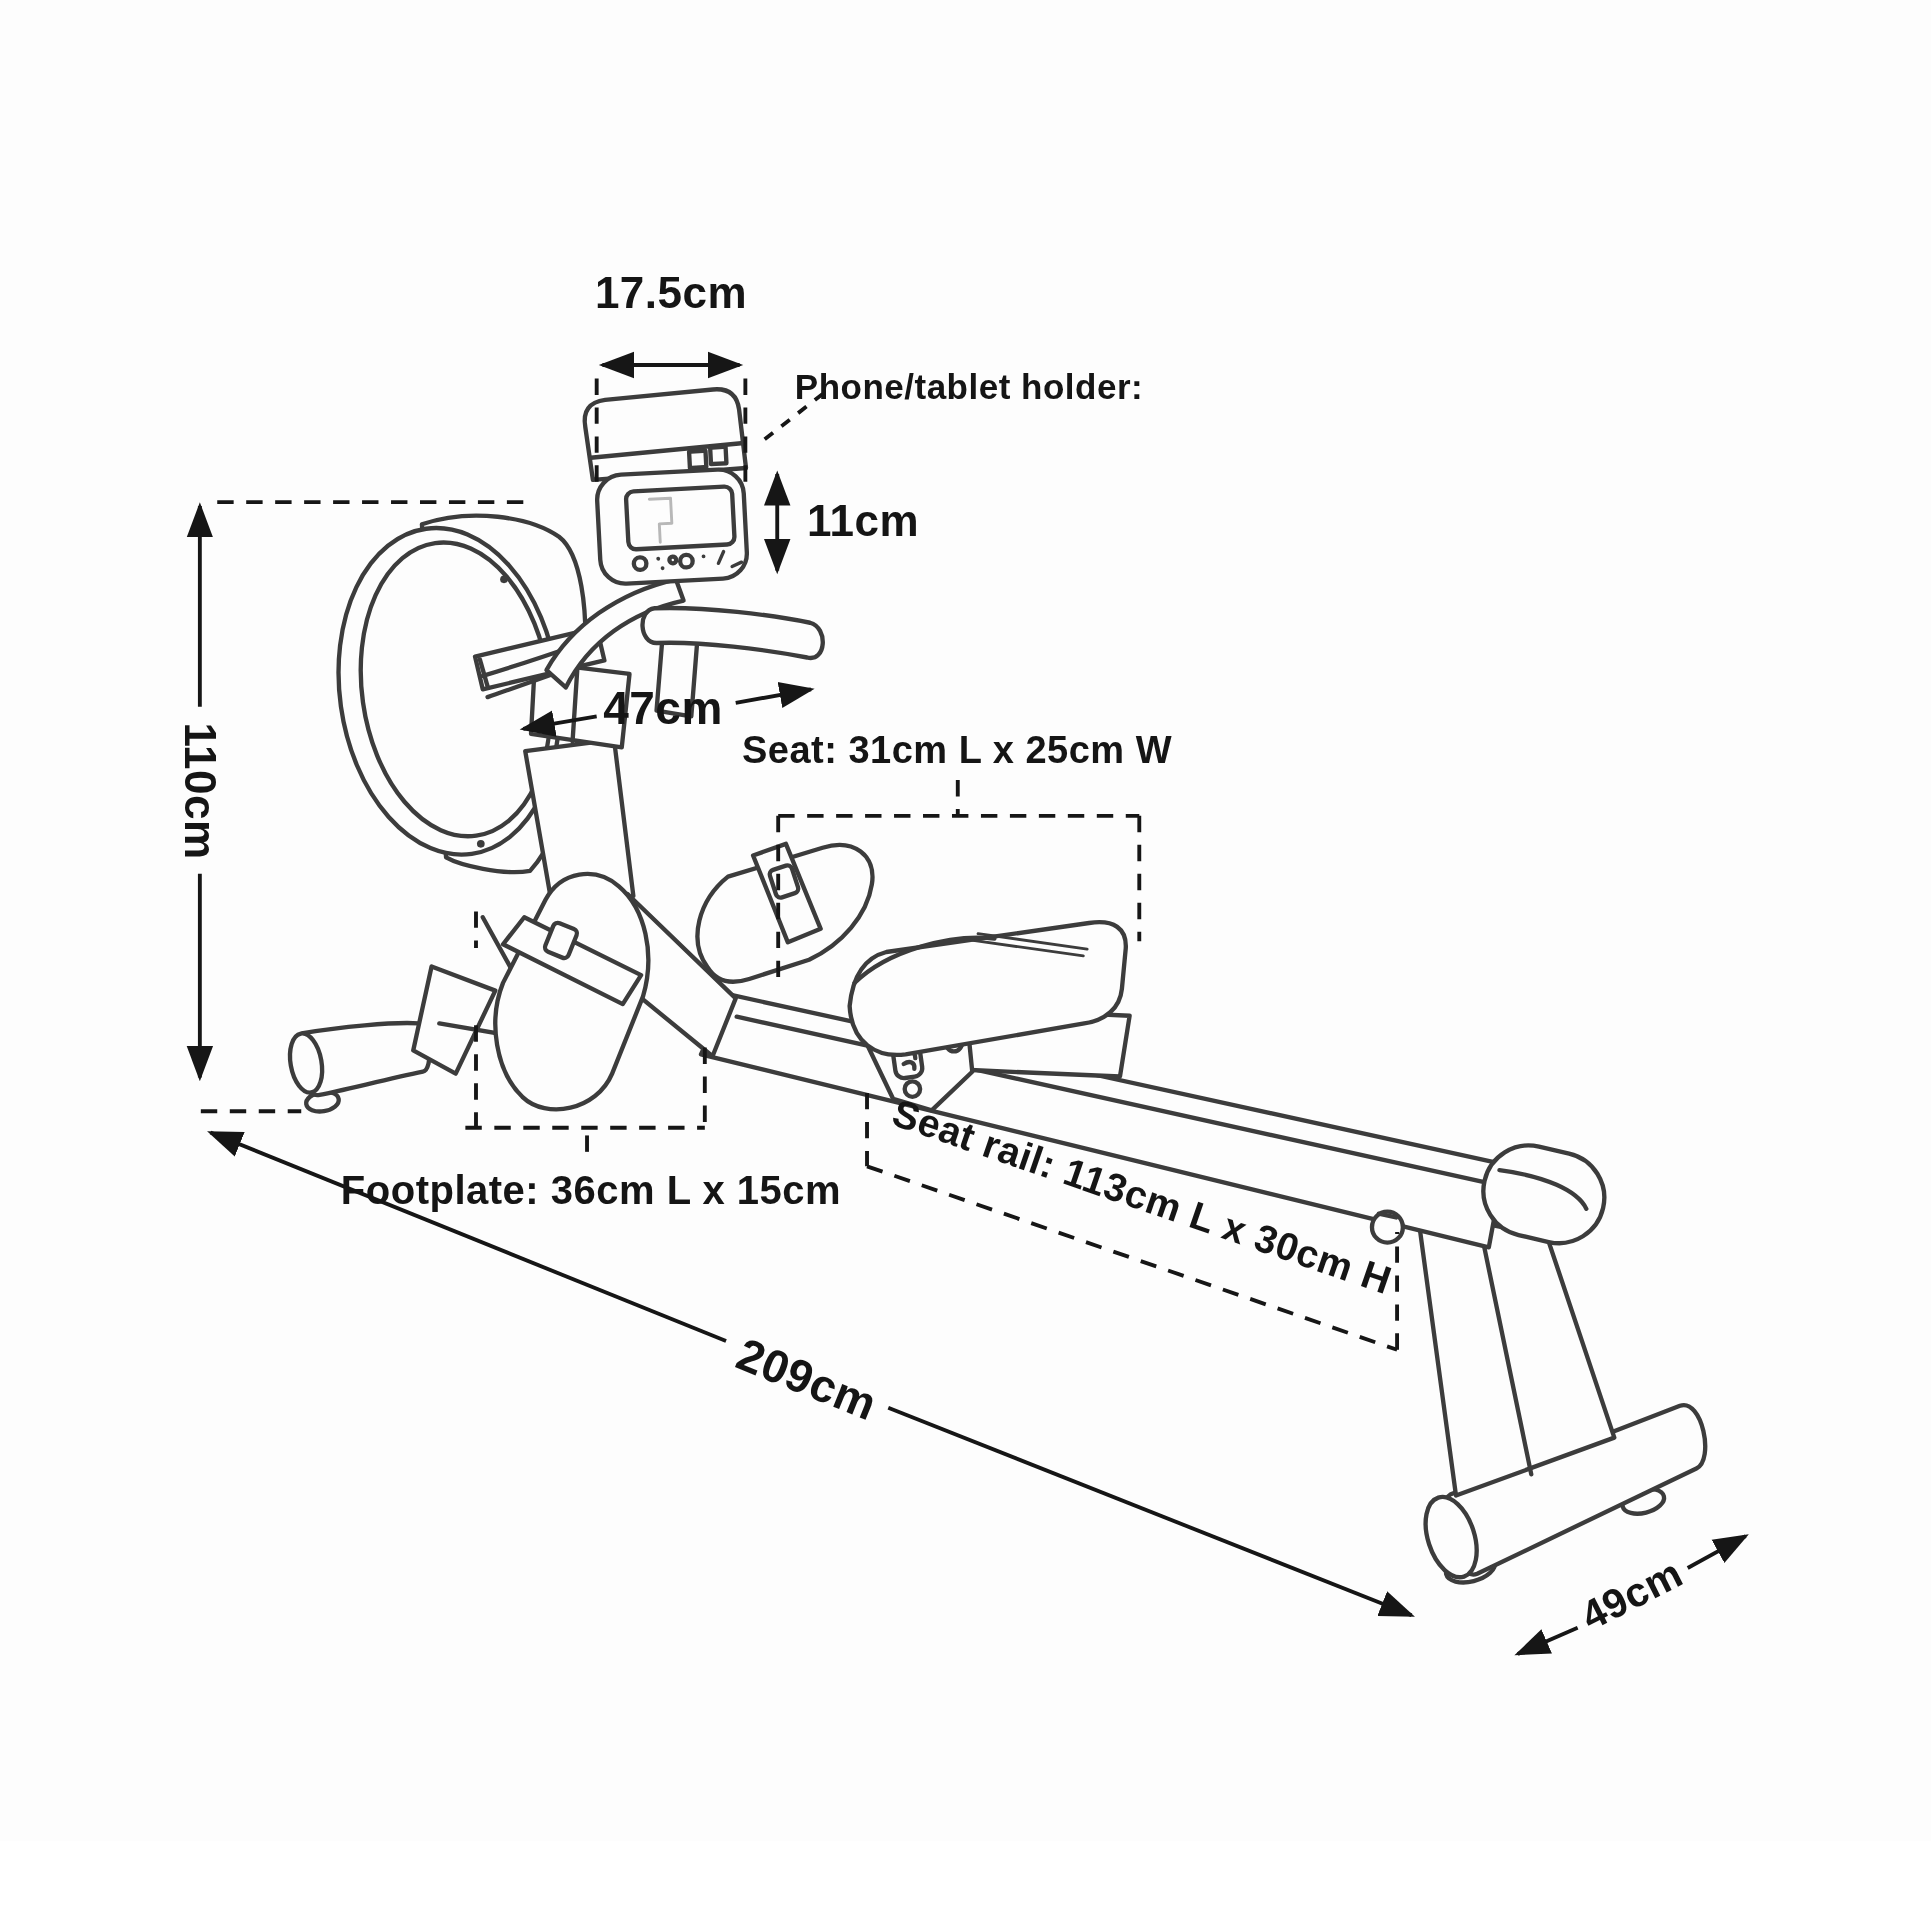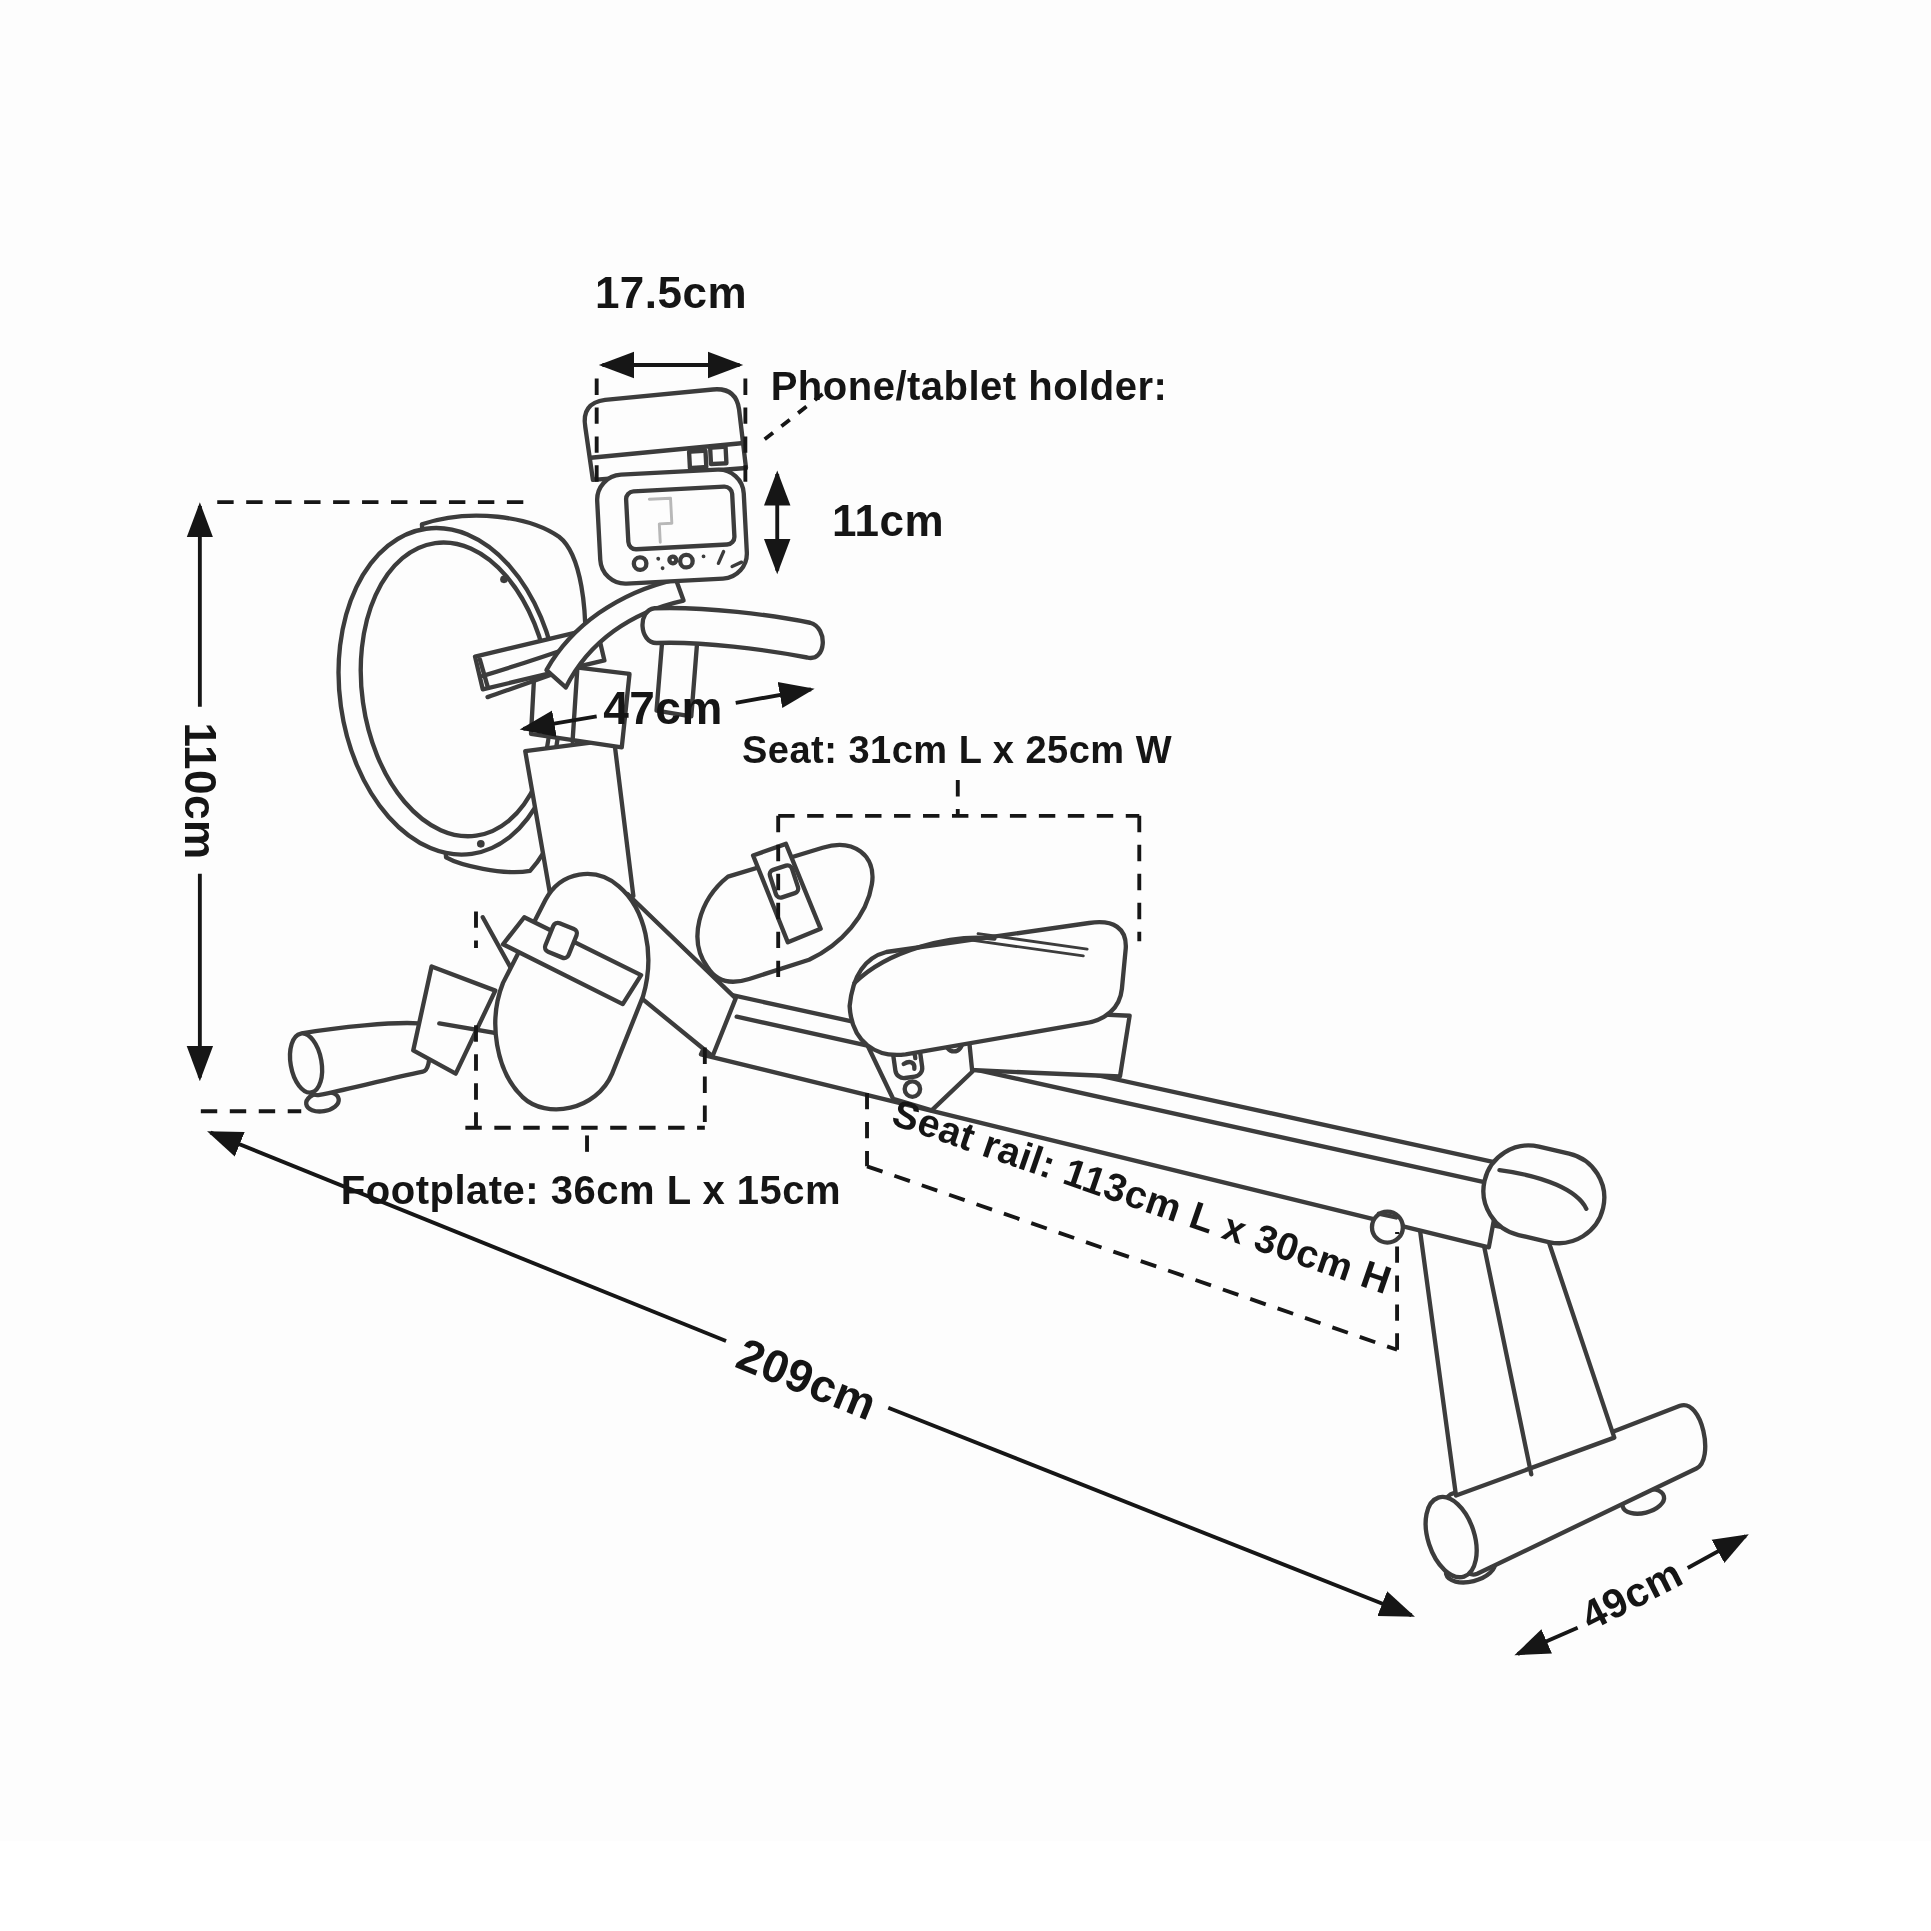--- a/index.html
+++ b/index.html
@@ -11,21 +11,21 @@
   .lbl{
     position:absolute;font-weight:700;color:#151515;white-space:nowrap;
     transform:translate(-50%,-50%);letter-spacing:0.5px;
   }
   .lbl.rot90 {transform:translate(-50%,-50%) rotate(90deg);}
   .lbl.rot19 {transform:translate(-50%,-50%) rotate(19deg);}
   .lbl.rot22 {transform:translate(-50%,-50%) rotate(22deg);}
   .lbl.rotm27{transform:translate(-50%,-50%) rotate(-27deg);}
   .fs46{font-size:44px;} .fs48{font-size:46px;} .fs42{font-size:41px;}
   .fs41{font-size:40px;} .fs40{font-size:39px;} .fs39{font-size:38px;}
-  .fs36{font-size:40px;line-height:47px;text-align:center;}
+  .fs36{font-size:35px;line-height:47px;text-align:center;}
 </style>
 </head>
 <body>
 
 <div id="stage">
 
 <svg id="machine-svg" width="1931" height="1931" viewBox="0 0 2000 2000">
   <defs>
     <marker id="ah" viewBox="0 0 10 8" refX="8.6" refY="4" markerWidth="9.5" markerHeight="7.6" orient="auto-start-reverse" markerUnits="strokeWidth">
       <path d="M0,0.4 L9.6,4 L0,7.6 Z" fill="#161616"></path>
@@ -201,21 +201,21 @@
     </g>
   </g>
 </svg>
 
 <div class="lbl fs46" style="left:671px;top:293px;">17.5cm</div>
 
 <div class="lbl fs36" style="left:969px;top:386px;">
   <div>Phone/tablet holder:</div>
 </div>
 
-<div class="lbl fs46" style="left:888px;top:521px;">11cm</div>
+<div class="lbl fs46" style="left:863px;top:521px;">11cm</div>
 
 <div class="lbl rot90 fs46" style="left:200px;top:791px;">110cm</div>
 
 <div class="lbl fs48" style="left:663px;top:708px;">47cm</div>
 
 <div class="lbl fs39" style="left:957px;top:750px;">Seat: 31cm L x 25cm W</div>
 
 <div class="lbl fs41" style="left:591px;top:1190px;text-align:center;">Footplate: 36cm L x 15cm</div>
 
 <div class="lbl rot19 fs40" style="left:1142px;top:1197px;">Seat rail: 113cm L x 30cm H</div>

